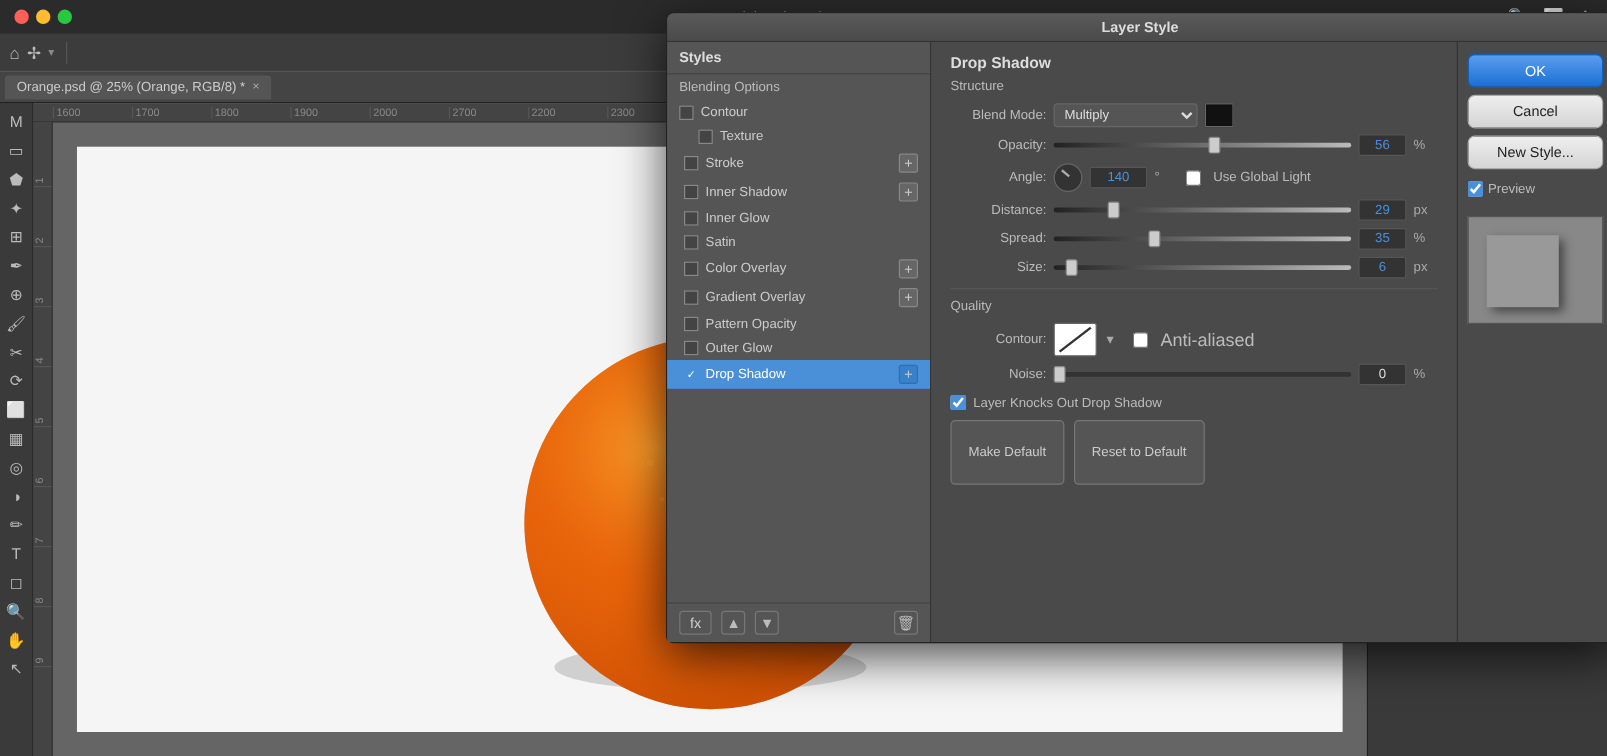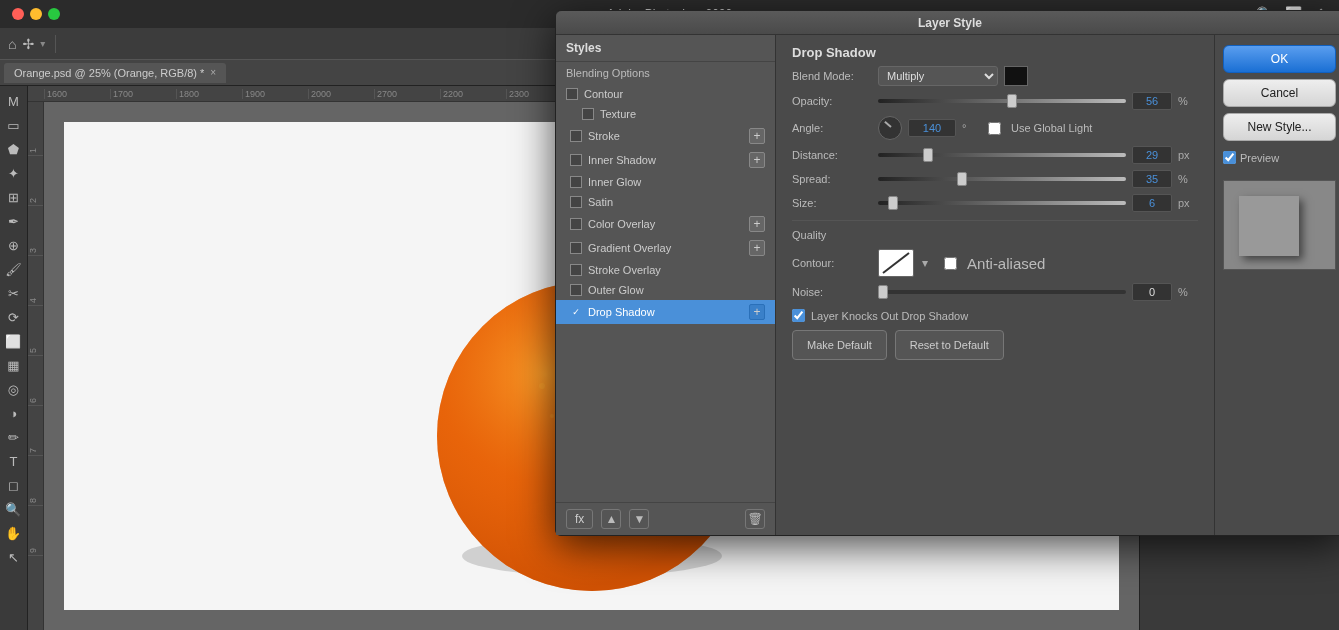--- a/index.html
+++ b/index.html
@@ -241,21 +241,21 @@
     .form-row {
       display: flex;
       align-items: center;
       margin-bottom: 6px;
       gap: 6px;
     }
     .form-label {
       width: 80px;
       color: #bbb;
       font-size: 11px;
-      text-align: left;
+      text-align: right;
       flex-shrink: 0;
     }
     .blend-select {
       background: #555;
       border: 1px solid #666;
       color: #ddd;
       padding: 2px 4px;
       font-size: 11px;
       border-radius: 3px;
       width: 120px;
@@ -363,21 +363,21 @@
     .lk-label { color: #bbb; font-size: 11px; }
     .default-btns {
       display: flex;
       gap: 8px;
       margin-top: 6px;
     }
     .default-btn {
       background: #555;
       border: 1px solid #777;
       color: #ccc;
-      padding: 8px 14px;
+      padding: 20px 14px;
       border-radius: 4px;
       font-size: 11px;
       cursor: pointer;
     }
 
     
     .right-panel {
       width: 130px;
       background: #4a4a4a;
       border-left: 1px solid #333;
@@ -680,21 +680,21 @@
           <span class="style-label">Color Overlay</span>
           <div class="style-add-btn">+</div>
         </div>
         <div class="style-item">
           <div class="style-checkbox"></div>
           <span class="style-label">Gradient Overlay</span>
           <div class="style-add-btn">+</div>
         </div>
         <div class="style-item">
           <div class="style-checkbox"></div>
-          <span class="style-label">Stroke Overlay</span>
+          <span class="style-label">Pattern Opacity</span>
         </div>
         <div class="style-item">
           <div class="style-checkbox"></div>
           <span class="style-label">Outer Glow</span>
         </div>
 
         <div class="style-item active">
           <div class="style-checkbox checked"></div>
           <span class="style-label">Drop Shadow</span>
           <div class="style-add-btn" style="background:#3a80c9;border-color:#2a70b9;">+</div>
@@ -703,20 +703,21 @@
         <div class="styles-footer">
           <button class="fx-btn">fx</button>
           <div class="footer-icon-btn">▲</div>
           <div class="footer-icon-btn">▼</div>
           <div class="footer-icon-btn trash-icon" style="margin-left:auto;">🗑</div>
         </div>
       </div>
 
       <div class="settings-area">
         <div class="section-title">Drop Shadow</div>
+        <div class="section-subtitle">Structure</div>
 
         <div class="form-row">
           <span class="form-label">Blend Mode:</span>
           <select class="blend-select">
             <option>Multiply</option>
             <option>Normal</option>
             <option>Screen</option>
             <option>Overlay</option>
           </select>
           <div class="color-swatch" style="background:#111;"></div>

